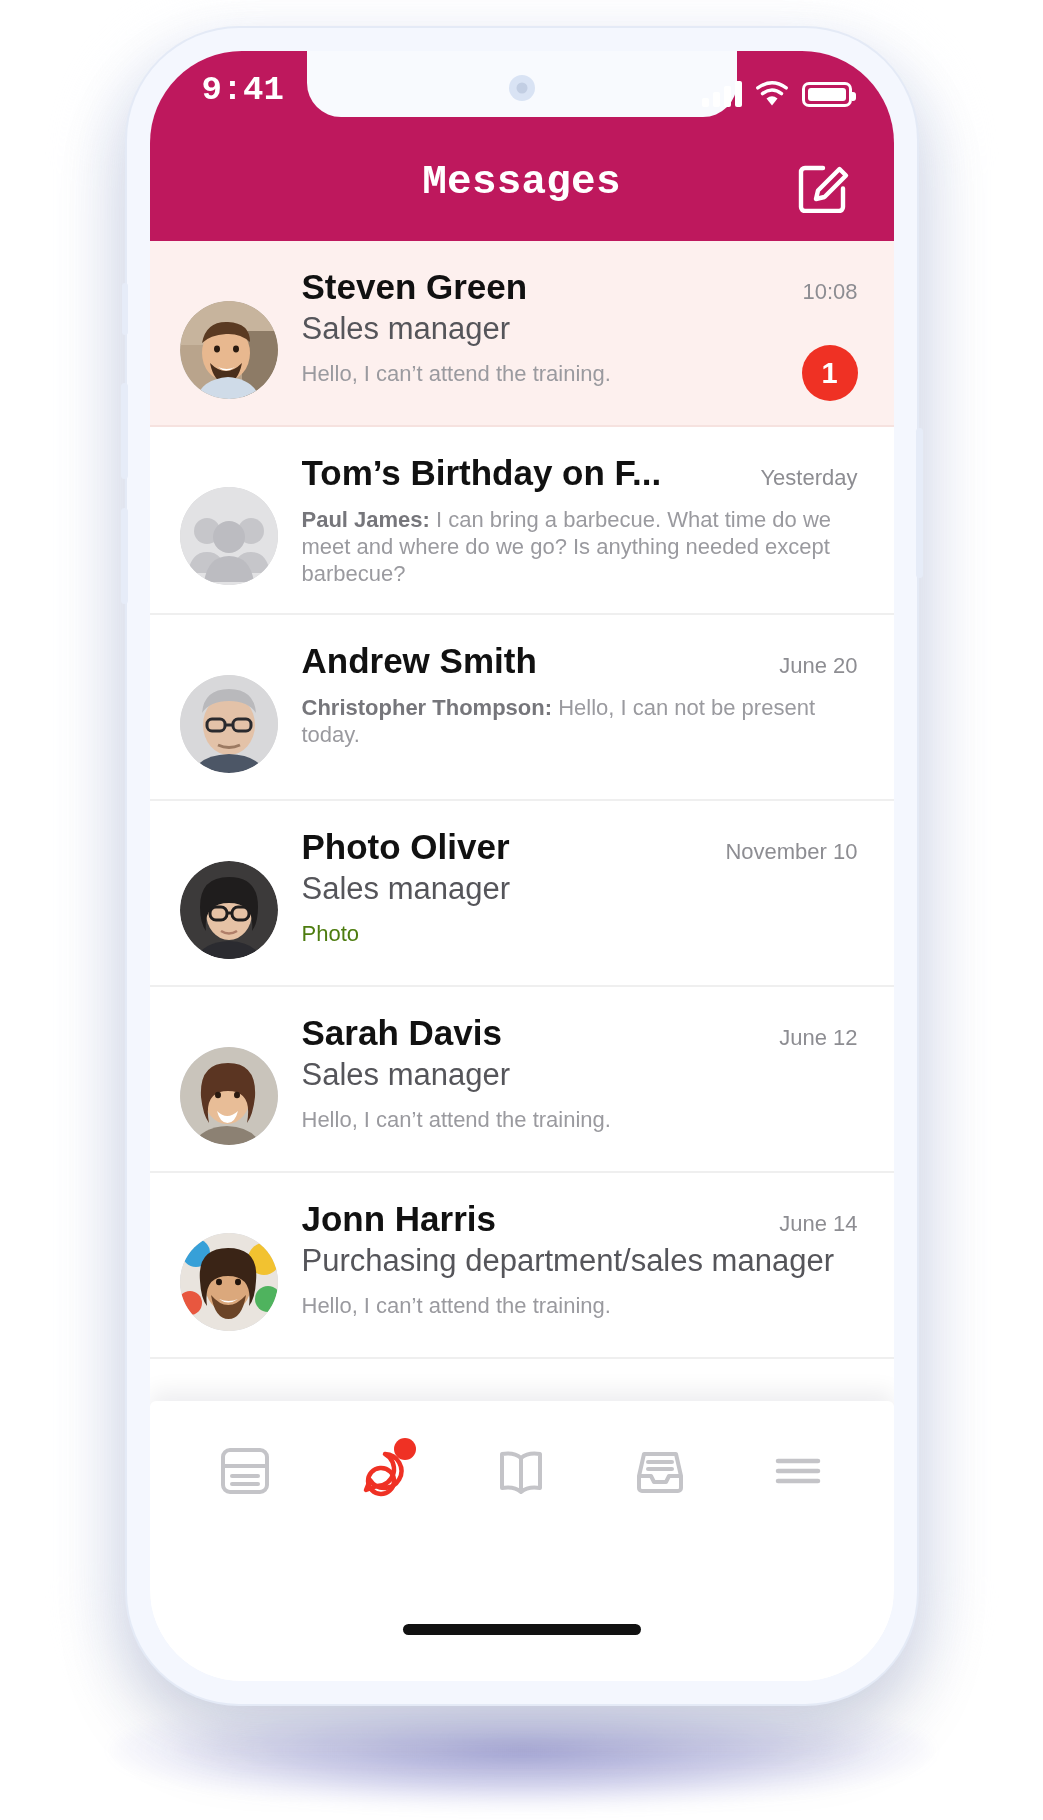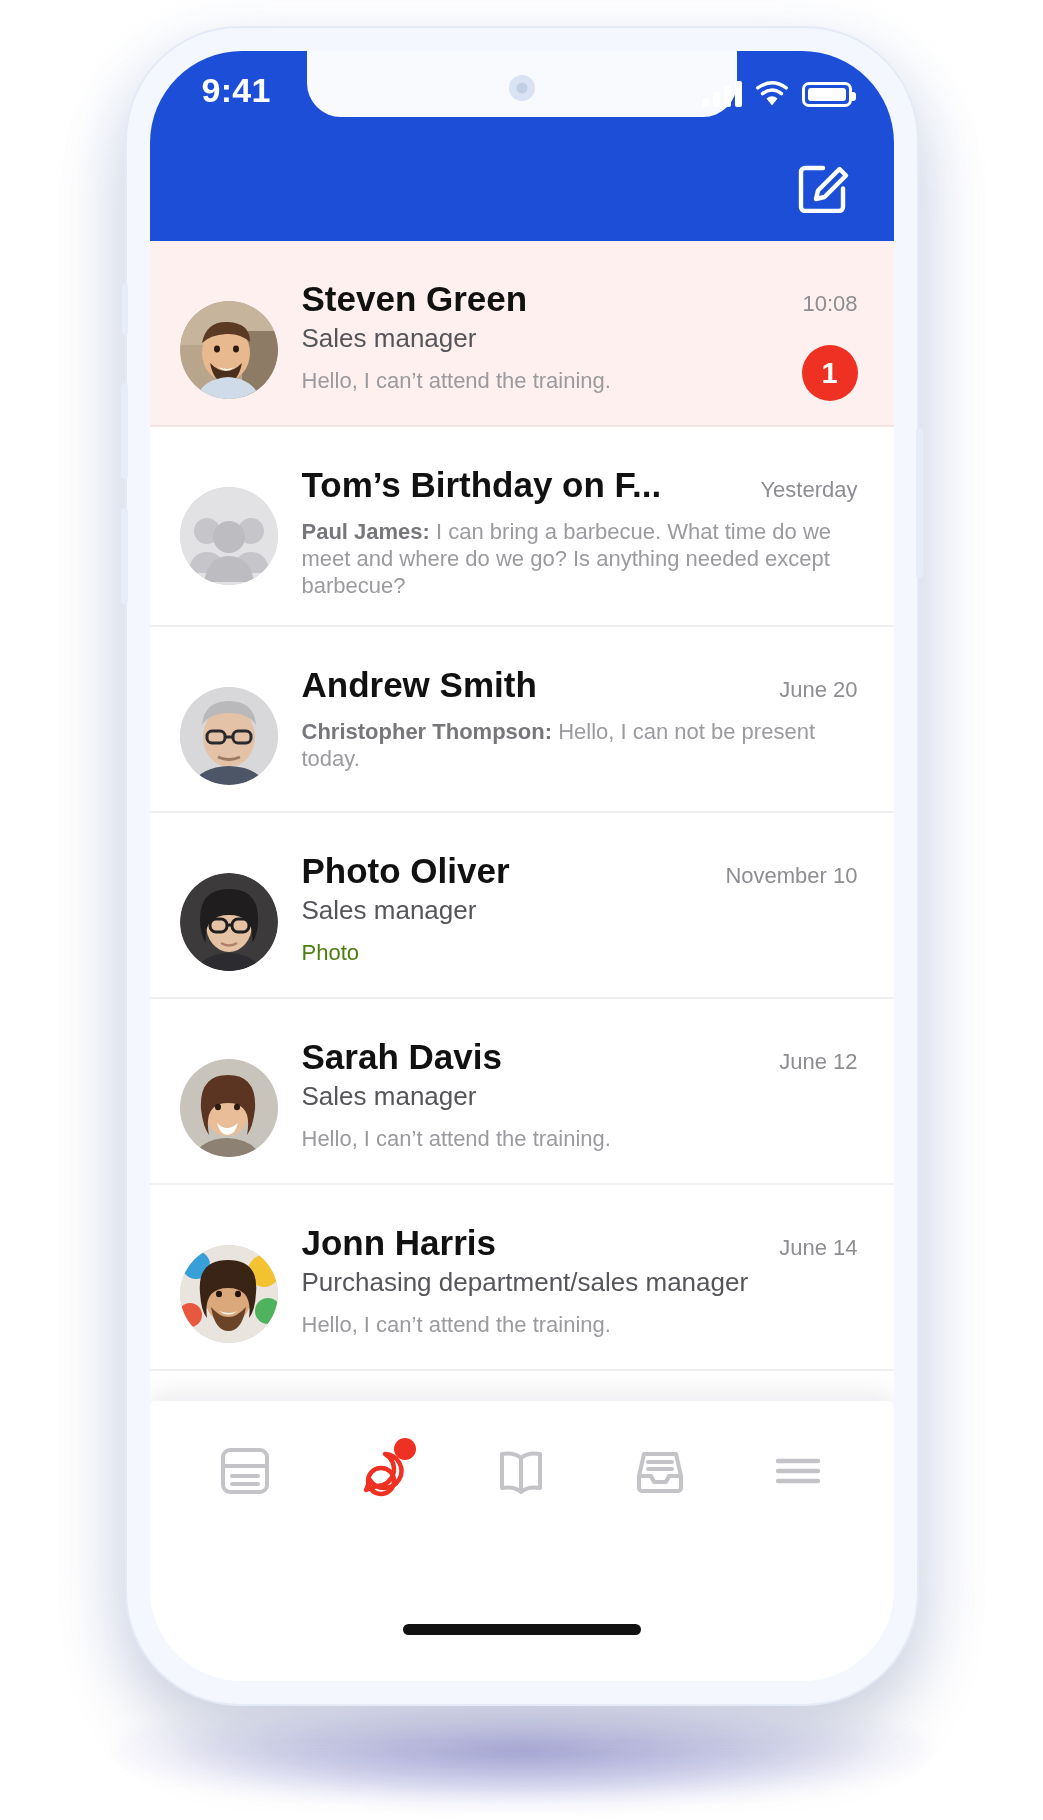--- a/index.html
+++ b/index.html
@@ -84,22 +84,23 @@
     height: 1630px;
     background: #ffffff;
     border-radius: 92px;
     overflow: hidden;
   }
 
   
   .header {
     position: relative;
     height: 190px;
-    background: #1d4ed8;
+    background: #be185d;
     width: 100%;
+    font-family: Liberation Mono, monospace;
   }
   .notch {
     position: absolute;
     left: 50%;
     top: 0;
     transform: translateX(-50%);
     width: 430px;
     height: 66px;
     background: #f8fafe;
     border-bottom-left-radius: 34px;
@@ -212,21 +213,20 @@
     overflow: hidden;
     position: relative;
     background: #d7d7d9;
   }
   .avatar svg { display: block; width: 100%; height: 100%; }
 
   .row-main {
     flex: 1 1 auto;
     min-width: 0;
     padding-left: 24px;
-    margin-top: 12px;
   }
   .row-top {
     display: flex;
     align-items: baseline;
     justify-content: space-between;
     gap: 16px;
   }
   .name {
     font-size: 35px;
     font-weight: bold;
@@ -236,21 +236,21 @@
     text-overflow: ellipsis;
   }
   .time {
     flex: 0 0 auto;
     font-size: 22px;
     color: #8d8d92;
     white-space: nowrap;
   }
   .role {
     margin-top: 4px;
-    font-size: 26px;
+    font-size: 31px;
     color: #55555a;
   }
   .preview {
     margin-top: 14px;
     font-size: 22px;
     line-height: 1.22;
     color: #9a9a9f;
   }
   .preview .sender { color: #76767b; font-weight: bold; }
   .preview.attach { color: #4d7c0f; }
@@ -346,20 +346,21 @@
           <svg class="wifi" viewBox="0 0 32 26">
             <path d="M16 24.5 L10.5 17.5 Q16 13.2 21.5 17.5 Z" fill="#fff"></path>
             <path d="M6.5 12.6 Q16 5.2 25.5 12.6" stroke="#fff" stroke-width="3.4" fill="none" stroke-linecap="round"></path>
             <path d="M1.8 6.9 Q16 -3.2 30.2 6.9" stroke="#fff" stroke-width="3.4" fill="none" stroke-linecap="round"></path>
           </svg>
           <div class="battery">
               <i></i>
             </div>
         </div>
 
+        <div class="nav-title">Messages</div>
 
         <svg class="compose-btn" viewBox="0 0 54 54">
           <path d="M45 29.5 V48 A4 4 0 0 1 41 52 H7 A4 4 0 0 1 3 48 V13 A4 4 0 0 1 7 9 H25" stroke="#fff" stroke-width="4.4" fill="none" stroke-linecap="round" stroke-linejoin="round"></path>
           <path d="M20 31.5 L41.5 10 L48 16.5 L26.5 38 L18 40 Z" stroke="#fff" stroke-width="4.4" fill="none" stroke-linejoin="round"></path>
         </svg>
       </div>
 
       <div class="list">
 
         <div class="row unread">

